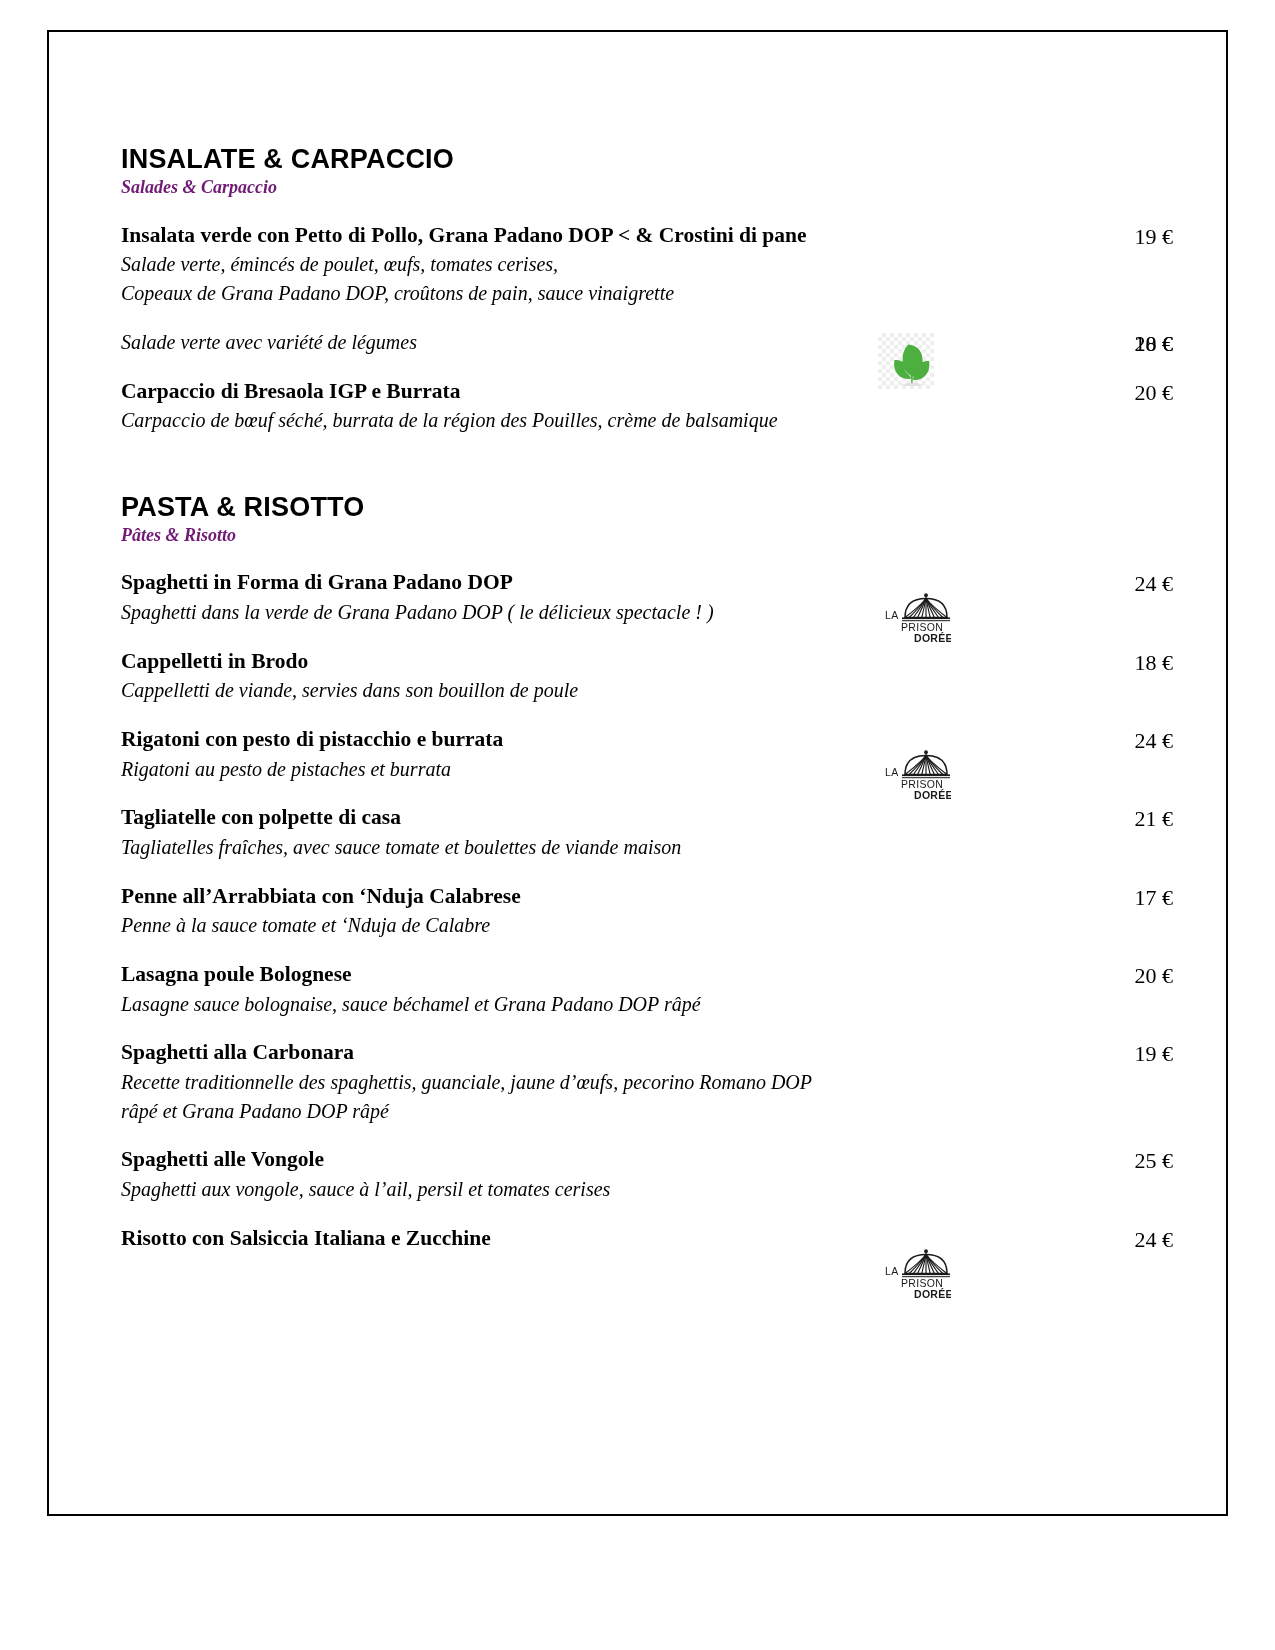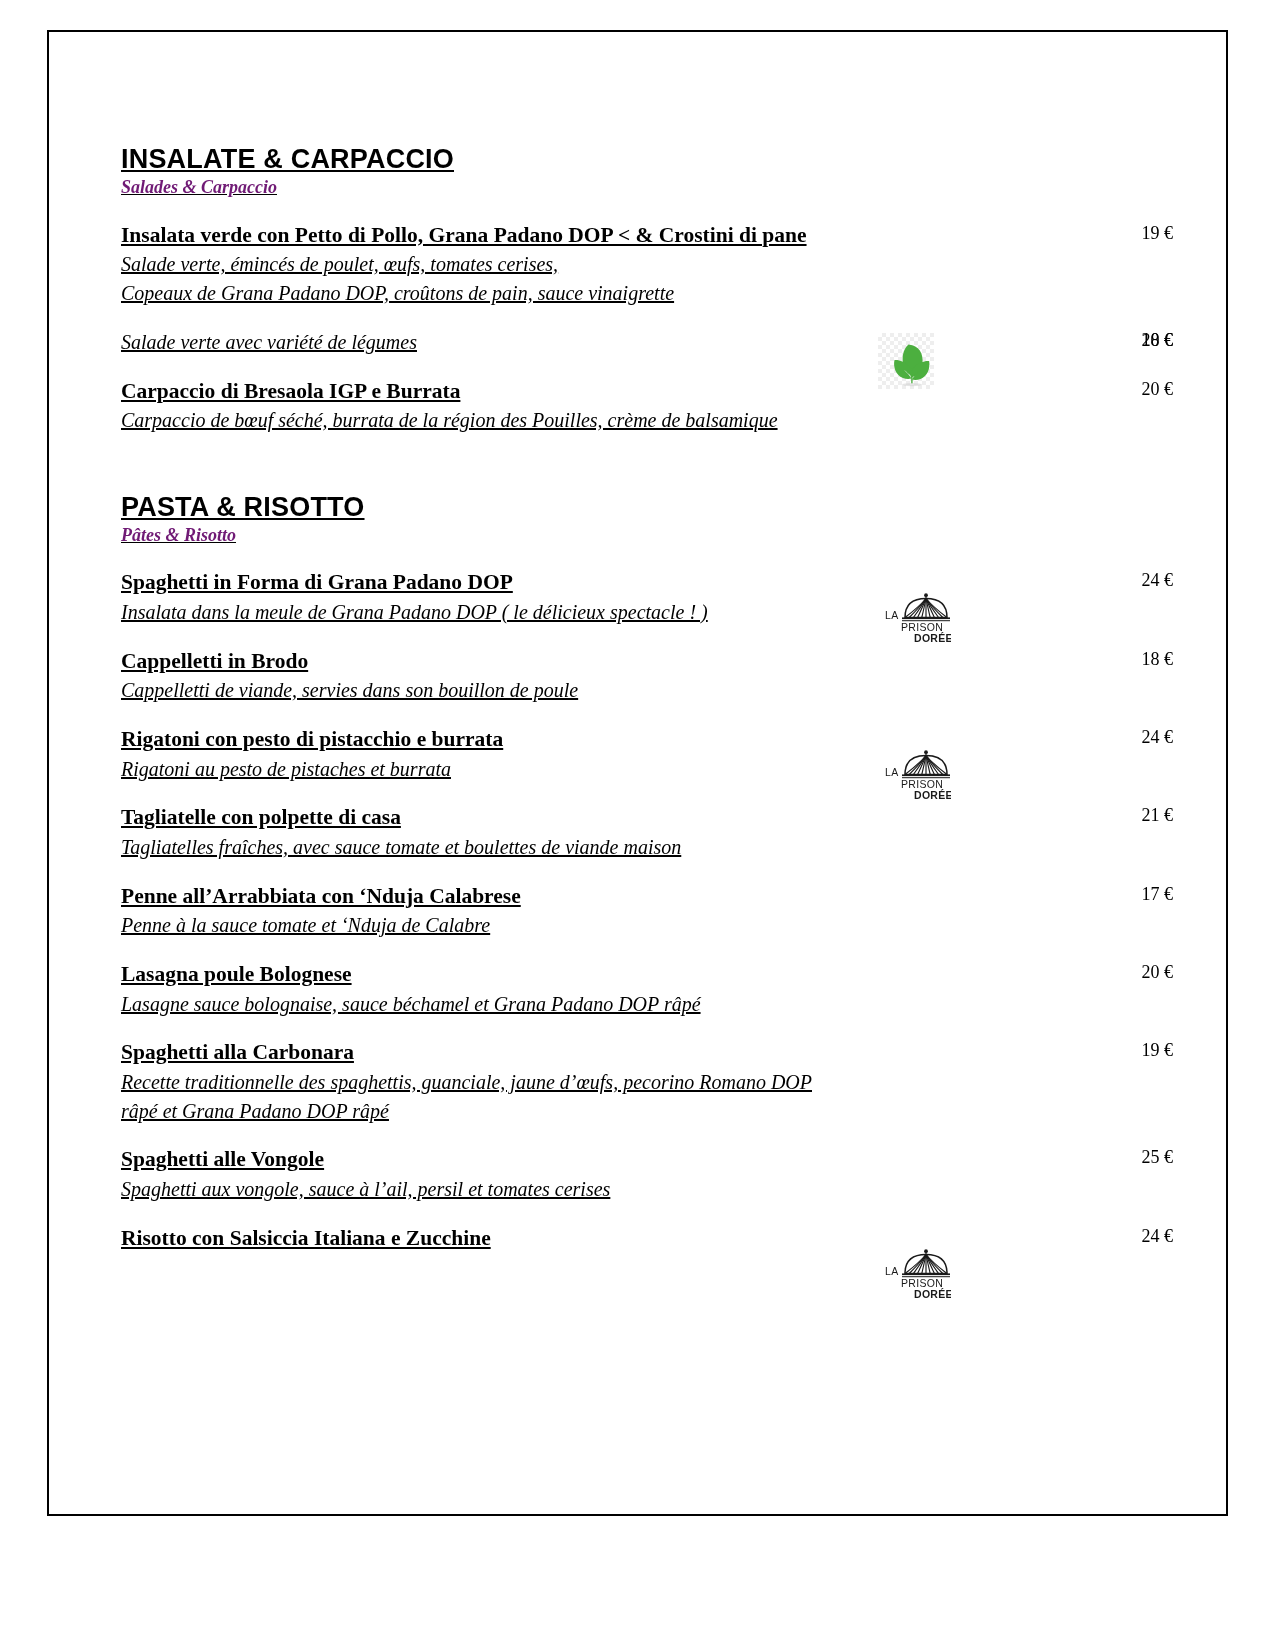--- a/index.html
+++ b/index.html
@@ -26,21 +26,20 @@
     border: 2px solid #000000;
     box-sizing: border-box;
     background: #ffffff;
   }
 
   #content {
     position: absolute;
     left: 72px;
     top: 112px;
     width: 1052px;
-    text-decoration: underline;
   }
 
   
   .section { position: relative; }
   .section + .section { margin-top: 58px; }
 
   .section-title {
     font-family: "Liberation Sans", "DejaVu Sans", sans-serif;
     font-weight: bold;
     font-size: 27px;
@@ -86,21 +85,21 @@
     font-size: 20px;
     line-height: 1.34;
     margin: 2px 0 0 0;
     white-space: nowrap;
   }
   .item-price {
     position: absolute;
     right: 0;
     top: 0;
     font-family: "Liberation Serif", "DejaVu Serif", serif;
-    font-size: 18px;
+    font-size: 22px;
     line-height: 1.32;
     text-align: right;
     white-space: nowrap;
   }
 
   
   .badge-slot {
     position: absolute;
     left: 690px;
     top: 0;
@@ -182,21 +181,21 @@
           </div>
         </div>
       </div>
       <div class="section">
         <div class="section-title">PASTA &amp; RISOTTO</div>
         <div class="section-subtitle">Pâtes &amp; Risotto</div>
         <div class="items">
           <div class="item">
             <div class="item-text">
               <div class="item-title">Spaghetti in Forma di Grana Padano DOP</div>
-              <div class="item-desc">Insalata dans la meule de Grana Padano DOP ( le délicieux spectacle ! )</div>
+              <div class="item-desc">Spaghetti dans la verde de Grana Padano DOP ( le délicieux spectacle ! )</div>
             </div>
             <div class="item-price">24 €</div>
             <div class="badge-slot">
               <div class="logo-badge">
                 <svg width="68" height="56" viewBox="0 0 68 56" xmlns="http://www.w3.org/2000/svg">
                   <g>
                     <circle cx="43" cy="7.2" r="1.9" fill="#1a1a1a"></circle>
                     <rect x="42.4" y="8.6" width="1.2" height="2.6" fill="#1a1a1a"></rect>
                     <path d="M22 29.5 Q22 10.5 43 10.5 Q64 10.5 64 29.5 Z" fill="none" stroke="#1a1a1a" stroke-width="1.5"></path>
                     <path d="M43 10.5 Q35.9 19.0 22.0 29.5" fill="none" stroke="#1a1a1a" stroke-width="1.15"></path>

